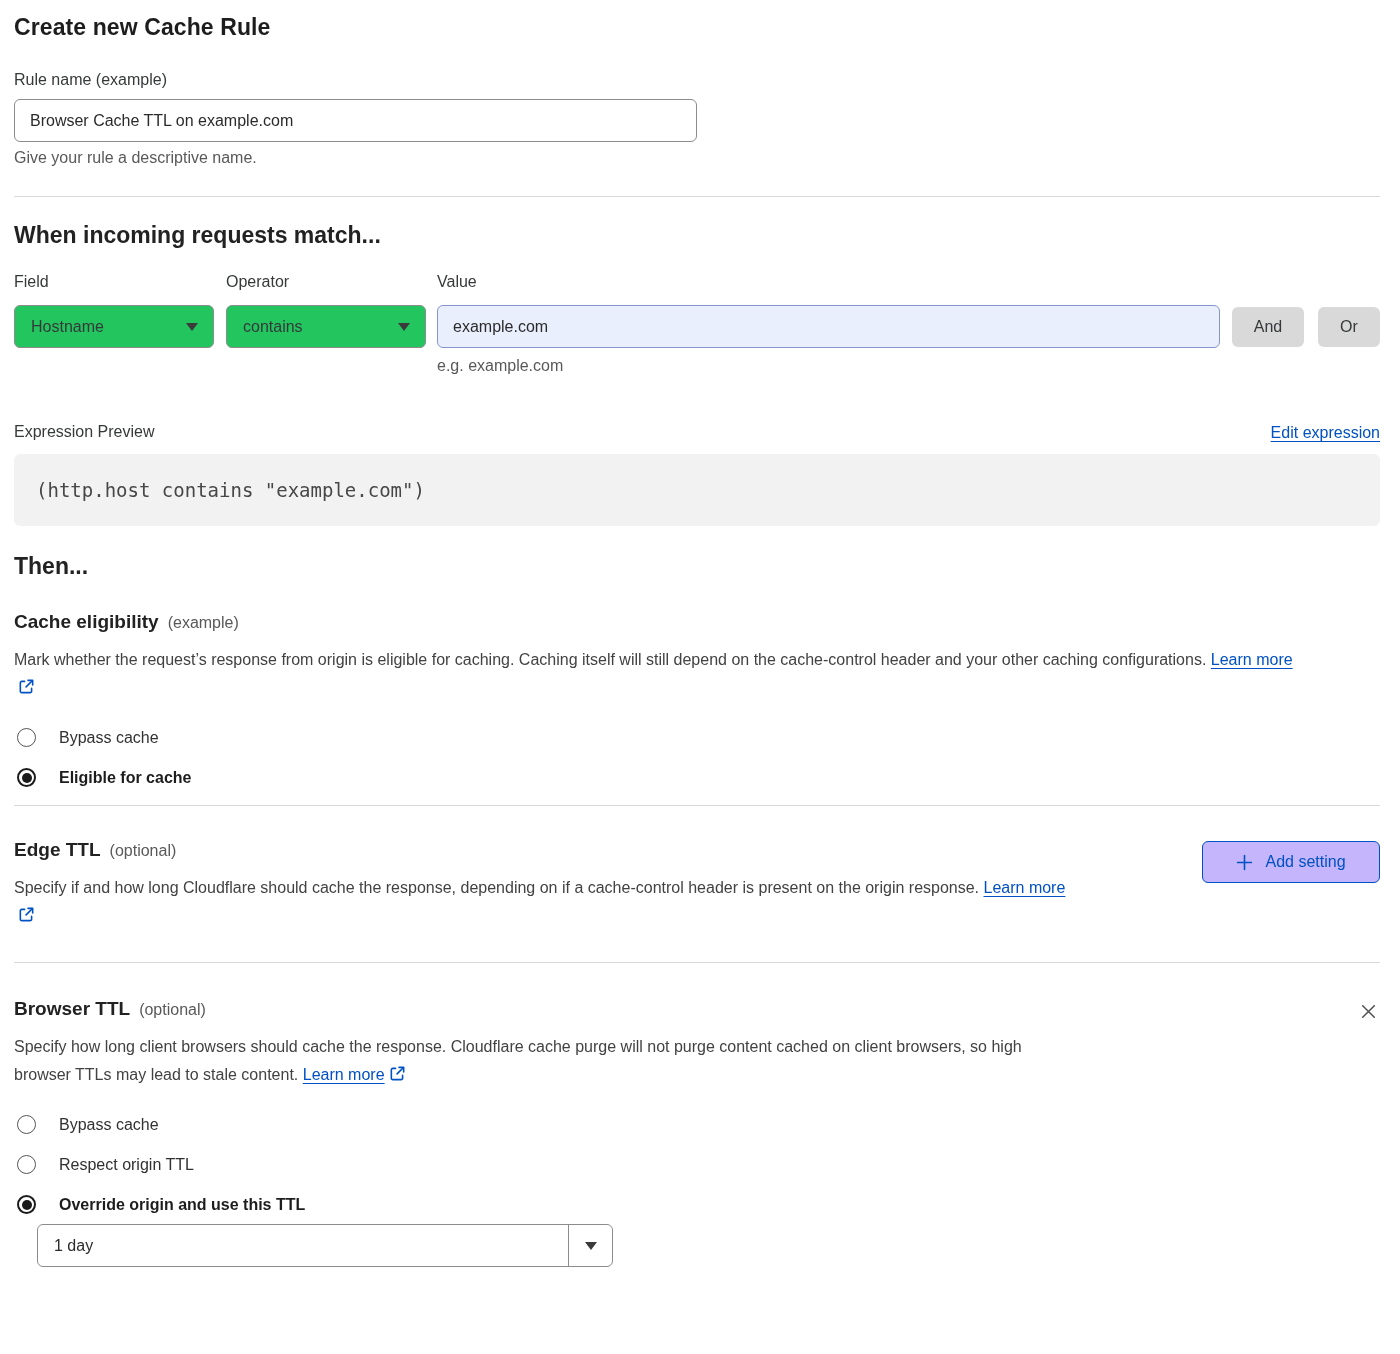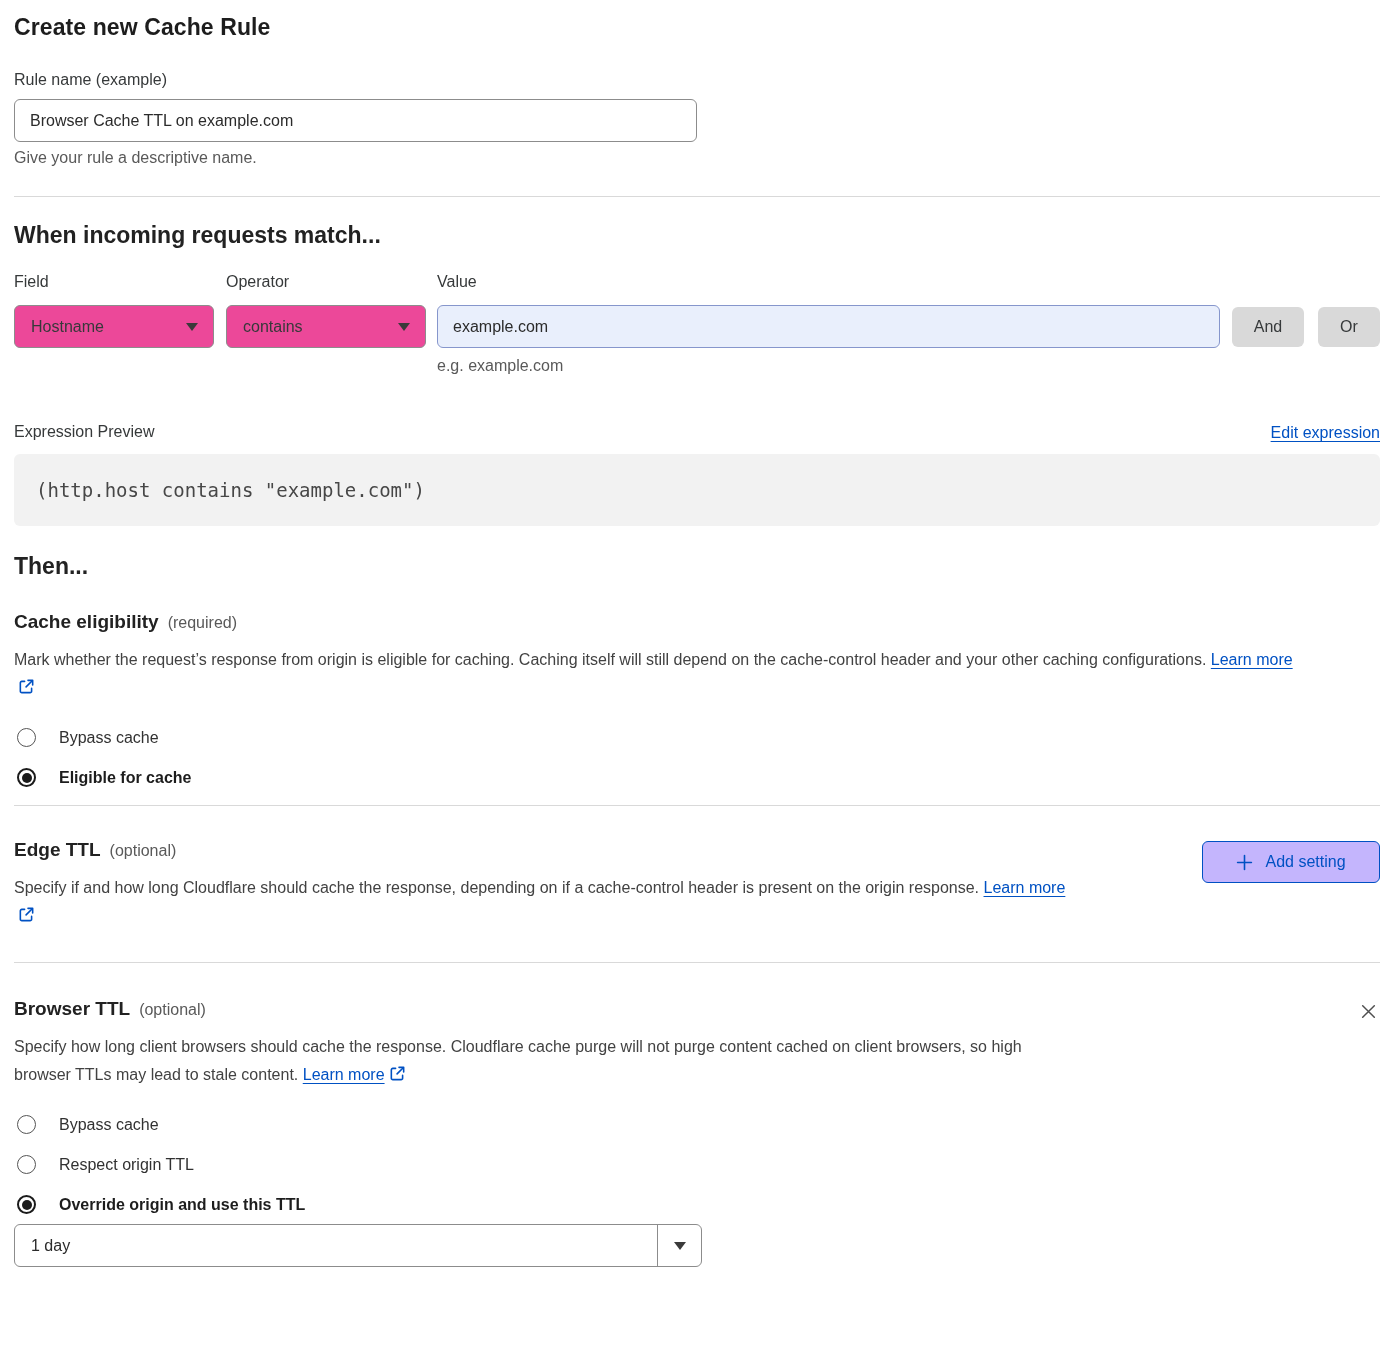--- a/index.html
+++ b/index.html
@@ -38,21 +38,21 @@
     font-weight: 700; color: #222;
   }
   .match-labels { display: flex; margin-top: 25px; }
   .match-labels .c1 { width: 212px; }
   .match-labels .c2 { width: 211px; }
 
   .match-row { display: flex; margin-top: 13px; align-items: center; }
   .select {
     display: flex; align-items: center; justify-content: space-between;
     width: 200px; height: 43px; border: 1px solid #8c8c8c; border-radius: 6px;
-    background: #ec4899; padding: 0 15px 0 16px; font-size: 16px; color: #36393a;
+    background: #22c55e; padding: 0 15px 0 16px; font-size: 16px; color: #36393a;
     cursor: pointer;
   }
   .select + .select { margin-left: 12px; }
   .caret {
     width: 0; height: 0;
     border-left: 6px solid transparent; border-right: 6px solid transparent;
     border-top: 8px solid #3a3a3a;
   }
   .value-input {
     flex: 1; margin-left: 11px;
@@ -120,23 +120,23 @@
     border: 1px solid #0051c3; border-radius: 6px; font-family: inherit;
     font-size: 16px; cursor: pointer; margin-top: 3px;
   }
   .icon-btn {
     background: none; border: none; padding: 2px; cursor: pointer; line-height: 0;
     margin-top: 3px;
   }
 
   .ttl-label { margin-top: 40px; }
   .ttl-select {
-    display: flex; width: 688px; height: 43px; margin-top: 10px;
+    display: flex; width: 576px; height: 43px; margin-top: 10px;
     border: 1px solid #8c8c8c; border-radius: 6px; background: #fff;
-    overflow: hidden; cursor: pointer;
+    overflow: hidden; cursor: pointer; margin-left: 23px;
   }
   .ttl-select .sel-text {
     flex: 1; display: flex; align-items: center; padding-left: 16px;
     font-size: 16px; color: #2b2b2b;
   }
   .ttl-select .arrow-box {
     width: 44px; border-left: 1px solid #8c8c8c;
     display: flex; align-items: center; justify-content: center;
   }
 </style>
@@ -183,21 +183,21 @@
     <a class="link">Edit expression</a>
   </div>
   <div class="code-block">
     <code>(http.host contains "example.com")</code>
   </div>
 
   <h2 class="section-h then-h">Then...</h2>
 
   <div class="section-head">
     <h3>Cache eligibility</h3>
-    <span class="tag">(required)</span>
+    <span class="tag">(example)</span>
   </div>
   <p class="desc desc-cache"><span>Mark whether the request’s response from origin is eligible for caching. Caching itself will still depend on the cache-control header and your other caching configurations.</span>
     <a class="link">Learn more</a><svg class="ext-icon" width="17" height="17" viewBox="0 0 16 16">
         <path d="M6.2 3.2 H3.6 A1.4 1.4 0 0 0 2.2 4.6 V12.4 A1.4 1.4 0 0 0 3.6 13.8 H11.4 A1.4 1.4 0 0 0 12.8 12.4 V9.8" stroke="#0051c3" stroke-width="1.5" fill="none" stroke-linecap="round"></path>
         <path d="M9.4 2.2 H13.8 V6.6" stroke="#0051c3" stroke-width="1.5" fill="none" stroke-linecap="round" stroke-linejoin="round"></path>
         <path d="M13.4 2.6 L7.6 8.4" stroke="#0051c3" stroke-width="1.5" fill="none" stroke-linecap="round"></path>
       </svg></p>
 
   <div class="option-row first">
     <span class="radio"></span>

